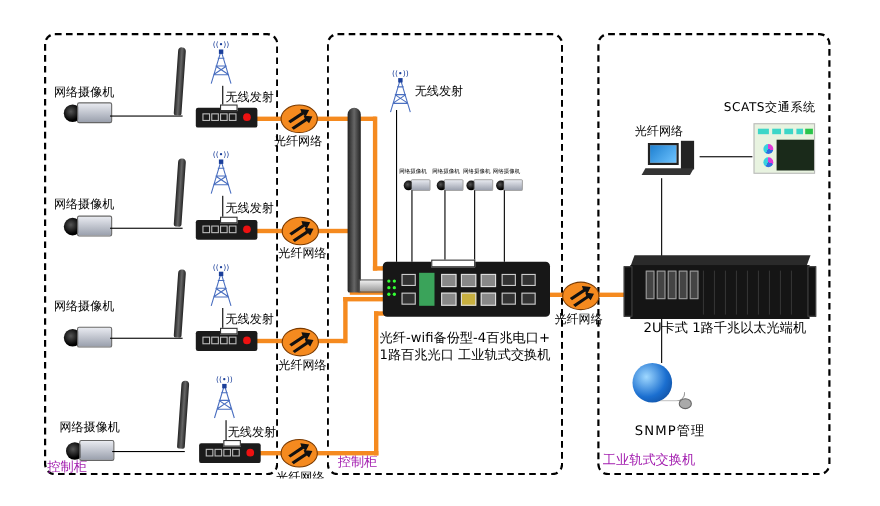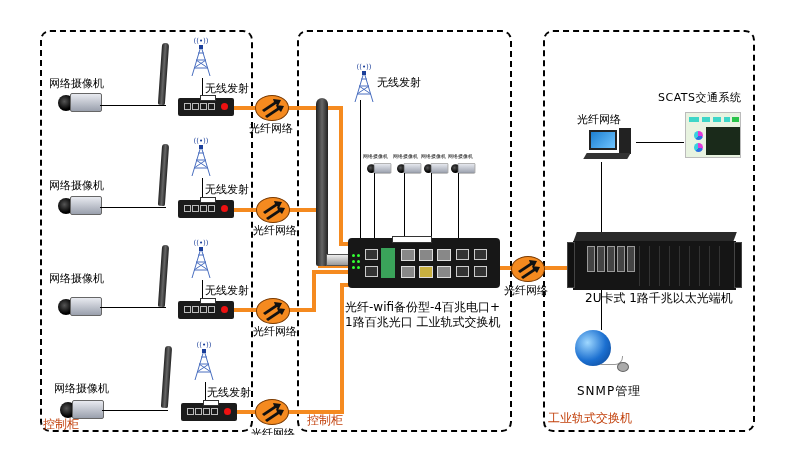--- a/index.html
+++ b/index.html
@@ -1,21 +1,21 @@
 <!DOCTYPE html>
 <html><head>
 <meta charset="utf-8">
 <style>
   html, body { margin:0; padding:0; background:#ffffff; }
   body { width:800px; height:460px; position:relative; overflow:hidden;
          font-family:"DejaVu Sans", sans-serif; color:#000; }
   .abs { position:absolute; }
   .zone { position:absolute; border:2px dashed #000; border-radius:10px; box-sizing:border-box; }
   .lbl { position:absolute; font-size:11px; white-space:nowrap; line-height:13px; }
-  .red { color:#c2410c; }
+  .red { color:#a21caf; }
   .wire { position:absolute; background:#000; }
   .fiber { position:absolute; background:#f58a1f; }
   
   .camera { position:absolute; width:42px; height:22px; }
   .camera .body { position:absolute; left:12px; top:2px; width:30px; height:17px;
      background:linear-gradient(#e8eaf0,#9aa0ad); border:1px solid #666; border-radius:2px; }
   .camera .lens { position:absolute; left:0; top:4px; width:16px; height:16px; border-radius:50%;
      background:radial-gradient(circle at 40% 40%, #555, #000 60%); }
   .camera.small { transform:scale(0.55); transform-origin:0 0; }
   

